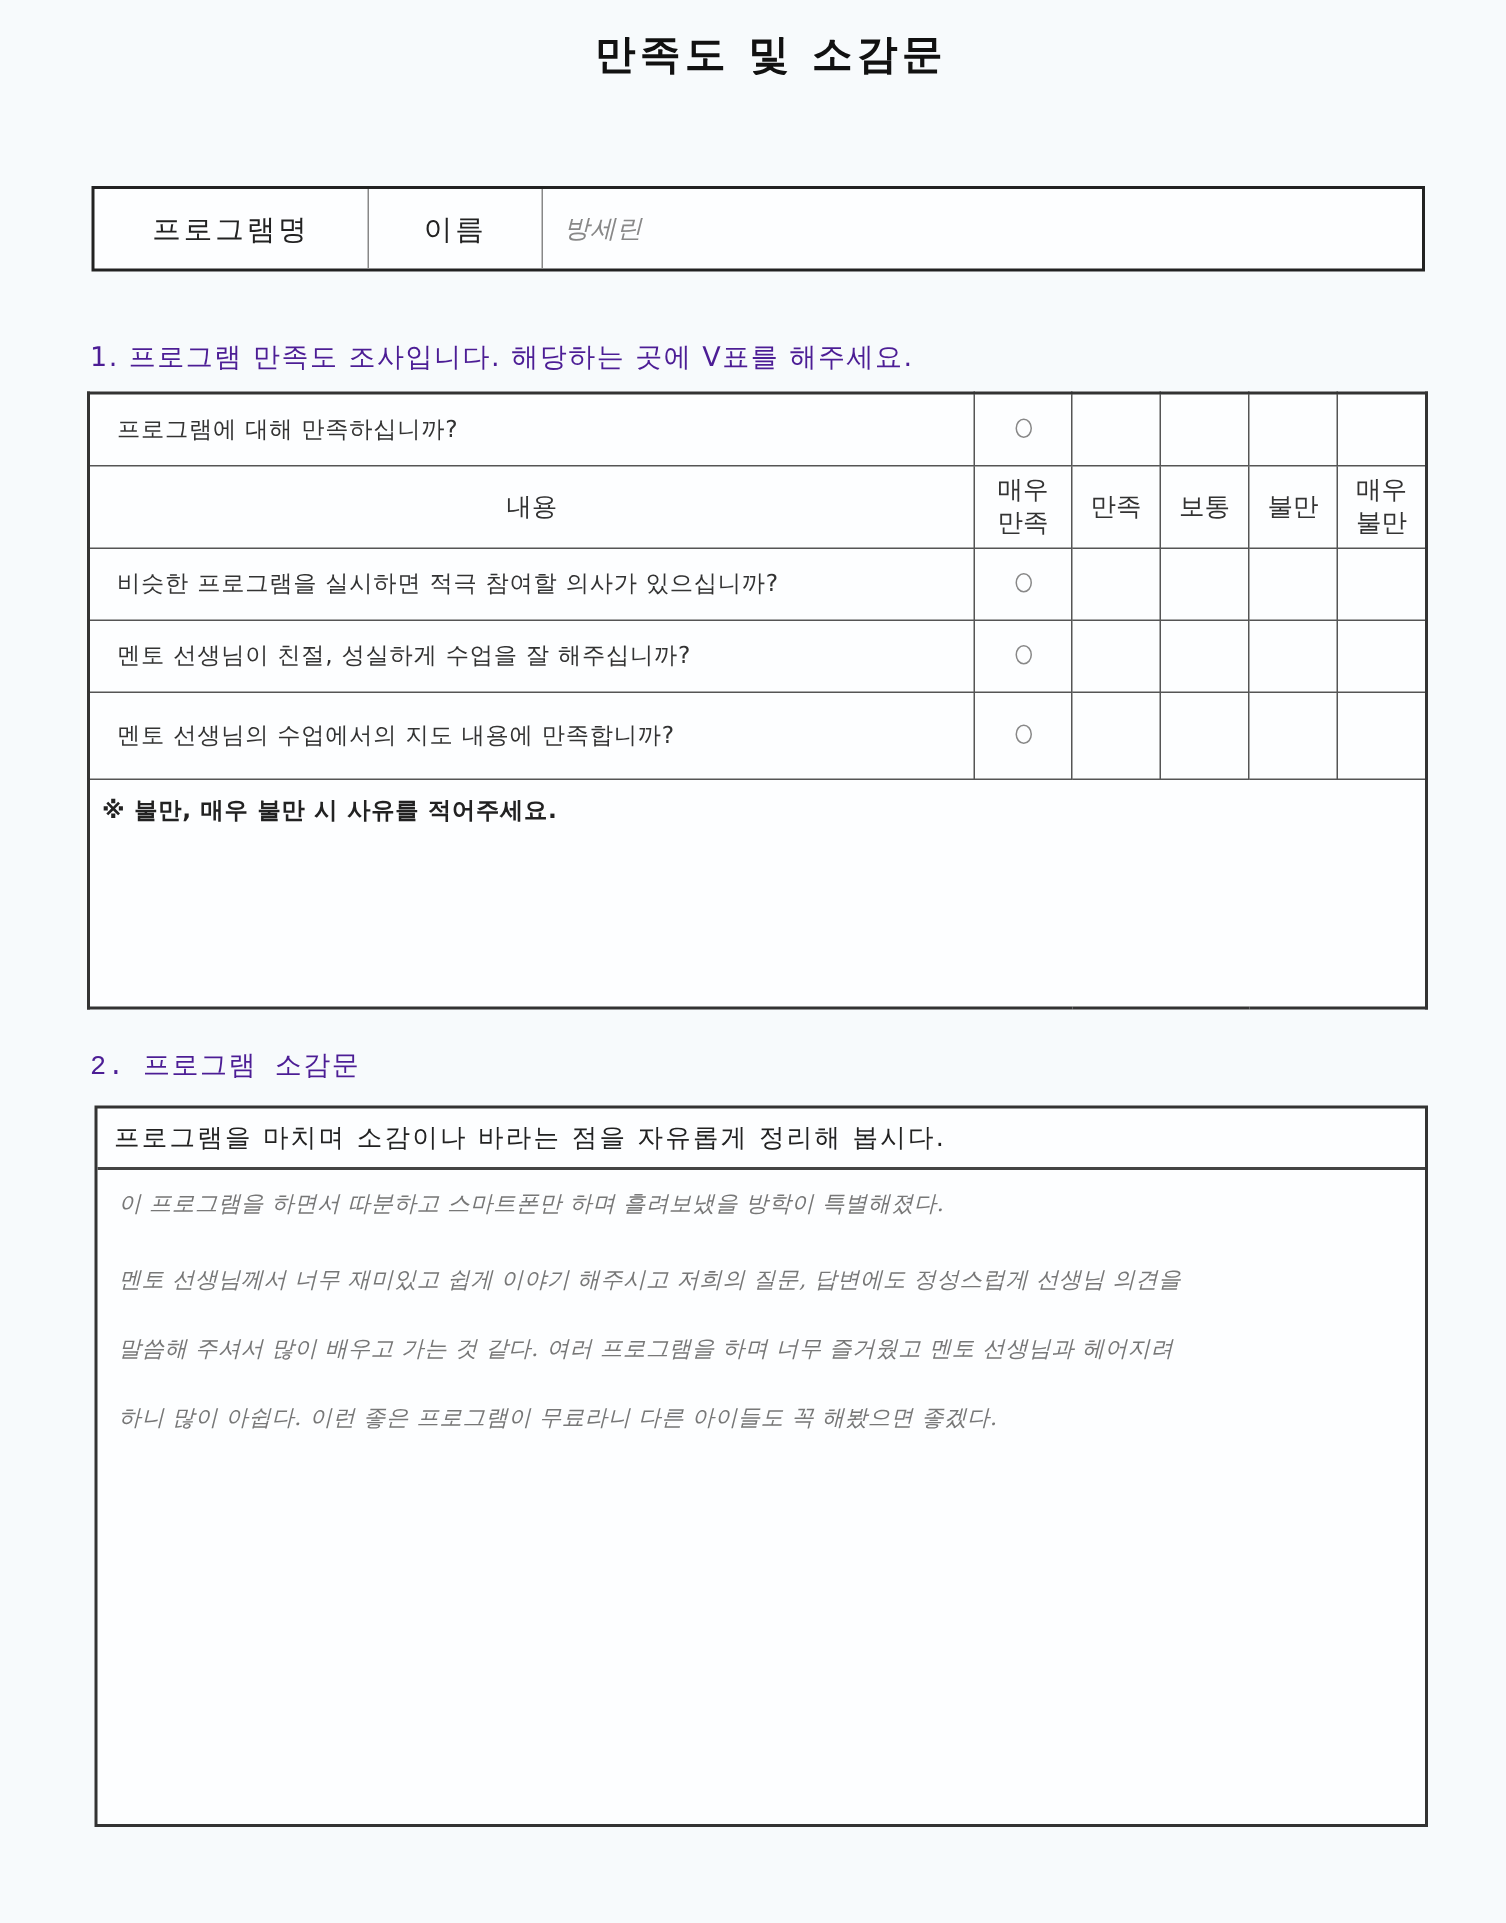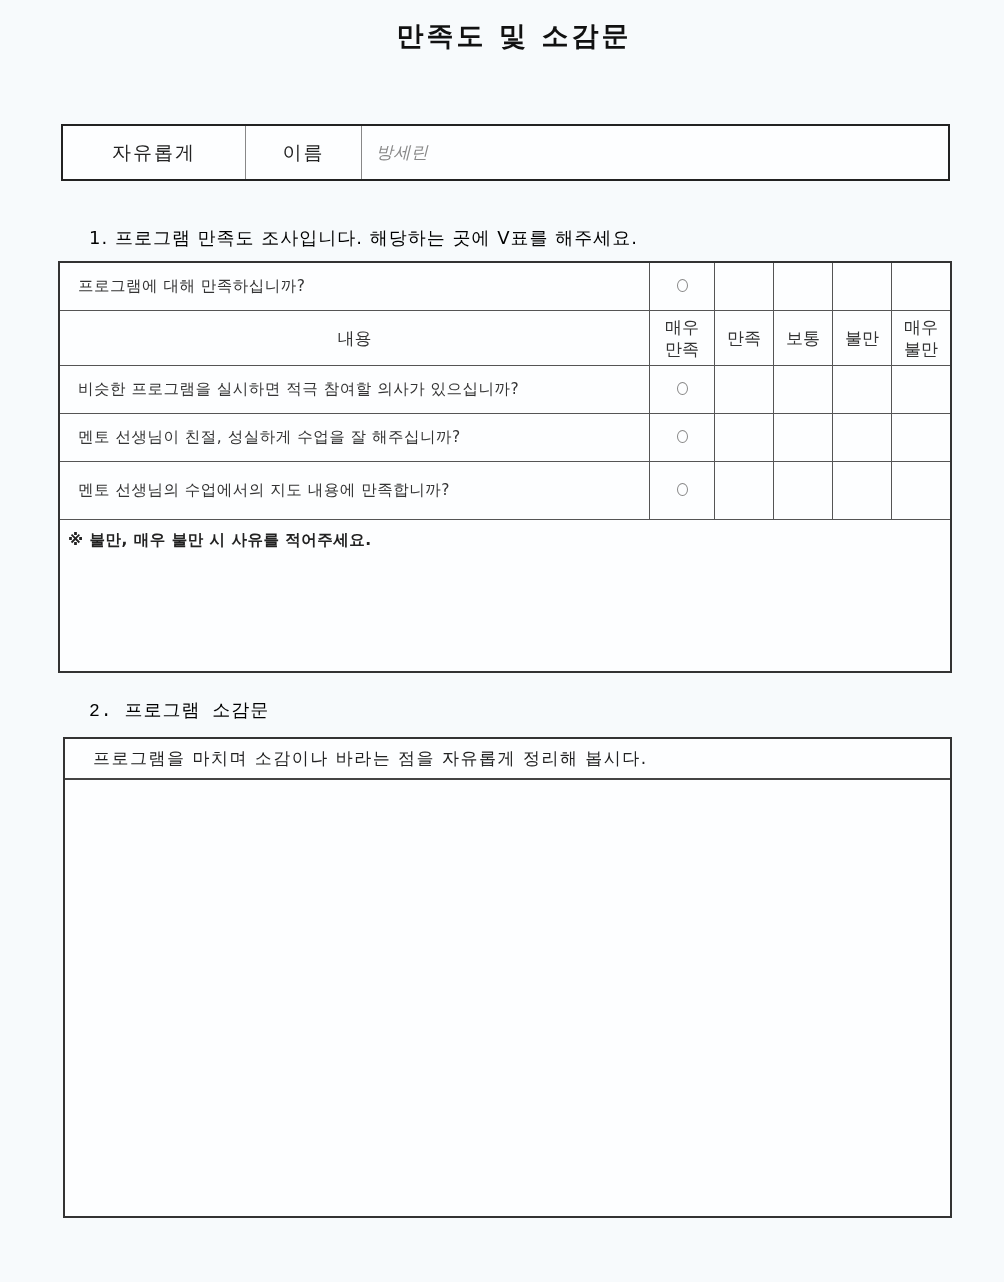--- a/index.html
+++ b/index.html
@@ -26,21 +26,21 @@
   .info .lab { justify-content: center; font-size: 19px; letter-spacing: 2px; color: #222; }
   .info .c1 { width: 183px; border-right: 1px solid #888; }
   .info .c2 { width: 306px; border-right: 1px solid #888; padding-left: 10px; }
   .info .c3 { width: 116px; border-right: 1px solid #888; }
   .info .c4 { flex: 1; padding-left: 14px; }
   .hand {
     font-family: "DejaVu Serif", serif; font-style: italic; color: #888; font-size: 17px;
     letter-spacing: 0.5px;
   }
   .section-title {
-    position: absolute; left: 60px; font-size: 18px; letter-spacing: 1px; color: #000000; margin-left: 29px;
+    position: absolute; left: 60px; font-size: 18px; letter-spacing: 1px; color: #4c1d95;
   }
   
   .survey {
     position: absolute; left: 58px; top: 261px; width: 894px;
     border-collapse: collapse; border: 2px solid #333; background: #fdfeff;
   }
   .survey td, .survey th {
     border: 1px solid #555; font-weight: normal; padding: 0;
   }
   .survey th { font-size: 17px; color: #333; text-align: center; height: 54px; line-height: 22px; }
@@ -52,36 +52,36 @@
   .circle {
     display: inline-block; width: 9px; height: 11px; border: 1.5px solid #888; border-radius: 50%;
   }
   
   .essay {
     position: absolute; left: 63px; top: 737px; width: 889px; height: 481px;
     border: 2px solid #333; box-sizing: border-box; background: #fdfeff;
   }
   .essay .prompt {
     height: 41px; border-bottom: 2px solid #444; box-sizing: border-box;
-    font-size: 17px; display: flex; align-items: center; padding-left: 28px; letter-spacing: 1.5px; color: #222;
+    font-size: 17px; display: flex; align-items: center; padding-left: 11px; letter-spacing: 1.5px; color: #222;
   }
   .essay .lines { padding: 10px 0 0 14px; }
   .essay .line {
     height: 46px; line-height: 46px; font-family: "DejaVu Serif", serif; font-style: italic;
     color: #777; font-size: 15px; white-space: nowrap; letter-spacing: 0.3px;
   }
   .essay .line:first-child { height: 40px; line-height: 24px; }
 </style>
 </head>
 <body>
 
 <div class="title">만족도 및 소감문</div>
 
 <div class="info">
-  <div class="lab c1">자유롭게</div>
+  <div class="lab c1">프로그램명</div>
   <div class="lab c3">이름</div>
   <div class="c4">
     <span class="hand">방세린</span>
   </div>
 </div>
 
 <div class="section-title" style="top:226px;">1. 프로그램 만족도 조사입니다. 해당하는 곳에 V표를 해주세요.</div>
 
 <table class="survey">
   <tbody>
@@ -136,13 +136,19 @@
       <span>※ 불만, 매우 불만 시 사유를 적어주세요.</span>
     </td>
   </tr>
 </tbody>
   </table>
 
 <div class="section-title" style="top:698px;font-family:Liberation Mono, monospace;">2. 프로그램 소감문</div>
 
 <div class="essay">
   <div class="prompt">프로그램을 마치며 소감이나 바라는 점을 자유롭게 정리해 봅시다.</div>
+  <div class="lines">
+    <div class="line">이 프로그램을 하면서 따분하고 스마트폰만 하며 흘려보냈을 방학이 특별해졌다.</div>
+    <div class="line">멘토 선생님께서 너무 재미있고 쉽게 이야기 해주시고 저희의 질문, 답변에도 정성스럽게 선생님 의견을</div>
+    <div class="line">말씀해 주셔서 많이 배우고 가는 것 같다. 여러 프로그램을 하며 너무 즐거웠고 멘토 선생님과 헤어지려</div>
+    <div class="line">하니 많이 아쉽다. 이런 좋은 프로그램이 무료라니 다른 아이들도 꼭 해봤으면 좋겠다.</div>
+  </div>
 </div>
 
 </body></html>

